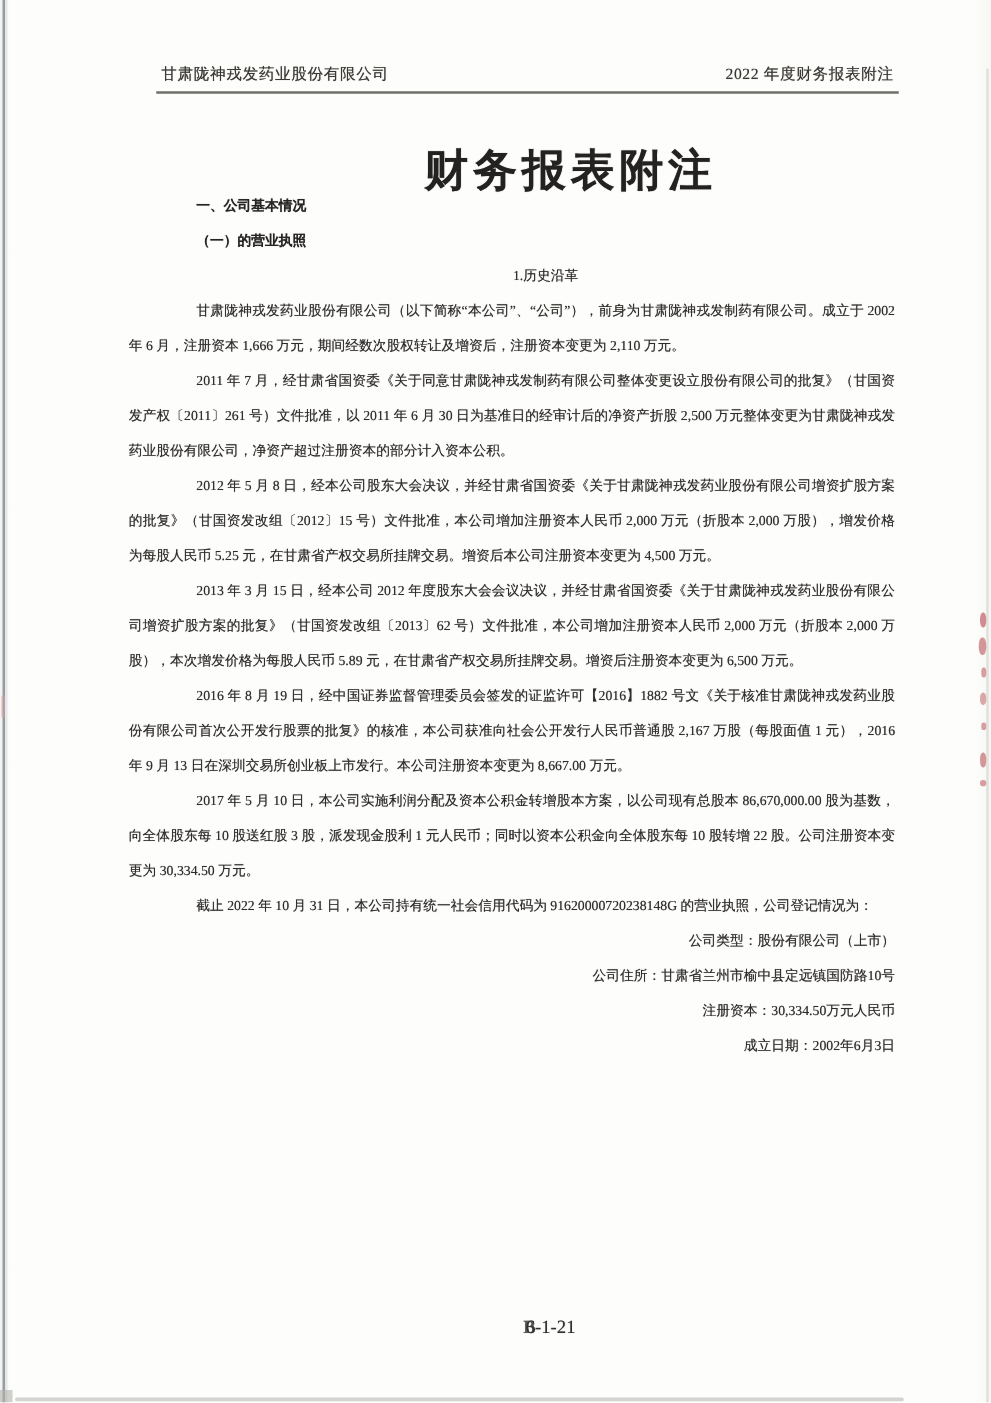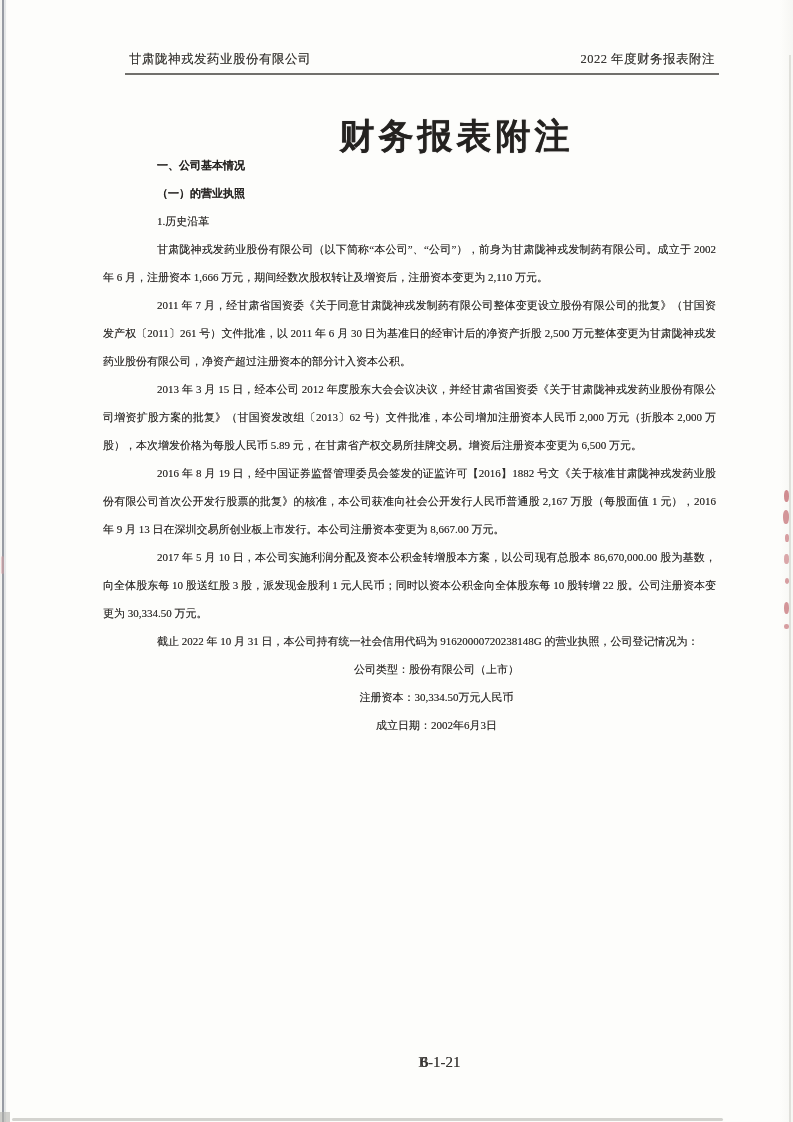--- a/index.html
+++ b/index.html
@@ -38,22 +38,22 @@
   }
 
   
   .content{
     position:absolute;left:103px;width:613px;top:151px;
     font-size:11px;line-height:28px;text-align:justify;
     text-shadow:0 0 .6px rgba(46,44,42,.6);
   }
   .content p{margin:0;text-indent:54px;}
   .content p.h1,.content p.h2{font-weight:bold;color:#262422;text-align:left;}
-  .content p.h3{text-align:left;}
-  .content p.info{text-align:center;}
+  .content p.h3{text-align:center;}
+  .content p.info{text-align:right;}
 
   
   .page-footer{
     position:absolute;top:1048px;left:0;width:100%;box-sizing:border-box;padding-left:88px;
     text-align:center;font-size:15px;line-height:28px;color:#33312e;
     text-shadow:0 0 .6px rgba(46,44,42,.6);
   }
   .page-number{position:relative;display:inline-block;}
   .page-number-overlay{position:absolute;left:-2px;top:0;opacity:.8;font-weight:bold;}
 
@@ -87,25 +87,27 @@
   <div class="header-rule"></div>
 
   <h1 class="doc-title">财务报表附注</h1>
 
   <div class="content">
     <p class="h1">一、公司基本情况</p>
     <p class="h2">（一）的营业执照</p>
     <p class="h3">1.历史沿革</p>
     <p>甘肃陇神戎发药业股份有限公司（以下简称“本公司”、“公司”），前身为甘肃陇神戎发制药有限公司。成立于 2002 年 6 月，注册资本 1,666 万元，期间经数次股权转让及增资后，注册资本变更为 2,110 万元。</p>
     <p>2011 年 7 月，经甘肃省国资委《关于同意甘肃陇神戎发制药有限公司整体变更设立股份有限公司的批复》（甘国资发产权〔2011〕261 号）文件批准，以 2011 年 6 月 30 日为基准日的经审计后的净资产折股 2,500 万元整体变更为甘肃陇神戎发药业股份有限公司，净资产超过注册资本的部分计入资本公积。</p>
+    <p>2012 年 5 月 8 日，经本公司股东大会决议，并经甘肃省国资委《关于甘肃陇神戎发药业股份有限公司增资扩股方案的批复》（甘国资发改组〔2012〕15 号）文件批准，本公司增加注册资本人民币 2,000 万元（折股本 2,000 万股），增发价格为每股人民币 5.25 元，在甘肃省产权交易所挂牌交易。增资后本公司注册资本变更为 4,500 万元。</p>
     <p>2013 年 3 月 15 日，经本公司 2012 年度股东大会会议决议，并经甘肃省国资委《关于甘肃陇神戎发药业股份有限公司增资扩股方案的批复》（甘国资发改组〔2013〕62 号）文件批准，本公司增加注册资本人民币 2,000 万元（折股本 2,000 万股），本次增发价格为每股人民币 5.89 元，在甘肃省产权交易所挂牌交易。增资后注册资本变更为 6,500 万元。</p>
     <p>2016 年 8 月 19 日，经中国证券监督管理委员会签发的证监许可【2016】1882 号文《关于核准甘肃陇神戎发药业股份有限公司首次公开发行股票的批复》的核准，本公司获准向社会公开发行人民币普通股 2,167 万股（每股面值 1 元），2016 年 9 月 13 日在深圳交易所创业板上市发行。本公司注册资本变更为 8,667.00 万元。</p>
     <p>2017 年 5 月 10 日，本公司实施利润分配及资本公积金转增股本方案，以公司现有总股本 86,670,000.00 股为基数，向全体股东每 10 股送红股 3 股，派发现金股利 1 元人民币；同时以资本公积金向全体股东每 10 股转增 22 股。公司注册资本变更为 30,334.50 万元。</p>
     <p>截止 2022 年 10 月 31 日，本公司持有统一社会信用代码为 91620000720238148G 的营业执照，公司登记情况为：</p>
     <p class="info">公司类型：股份有限公司（上市）</p>
+    <p class="info">公司住所：甘肃省兰州市榆中县定远镇国防路10号</p>
     <p class="info">注册资本：30,334.50万元人民币</p>
     <p class="info">成立日期：2002年6月3日</p>
   </div>
 
   <div class="page-footer">
     <span class="page-number">
       <span class="page-number-overlay">B</span>
       <span>6-1-21</span>
     </span>
   </div>

